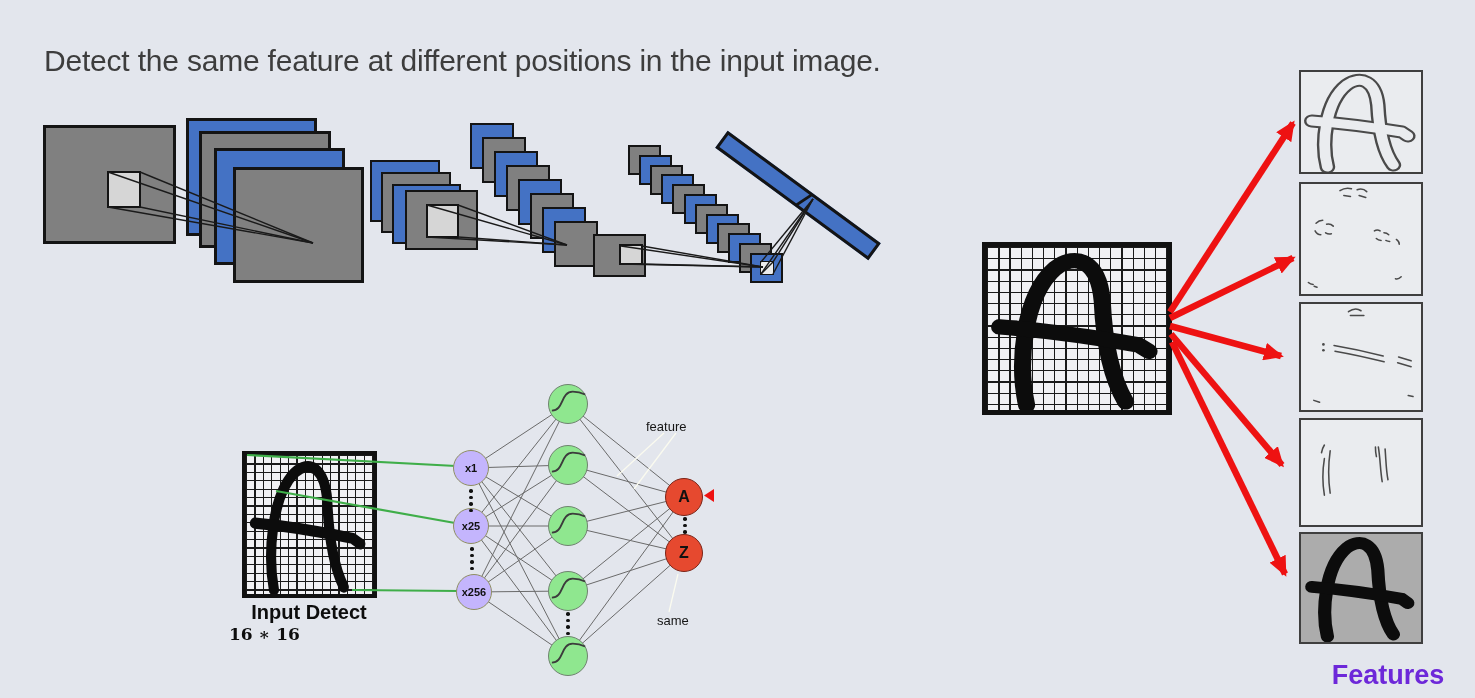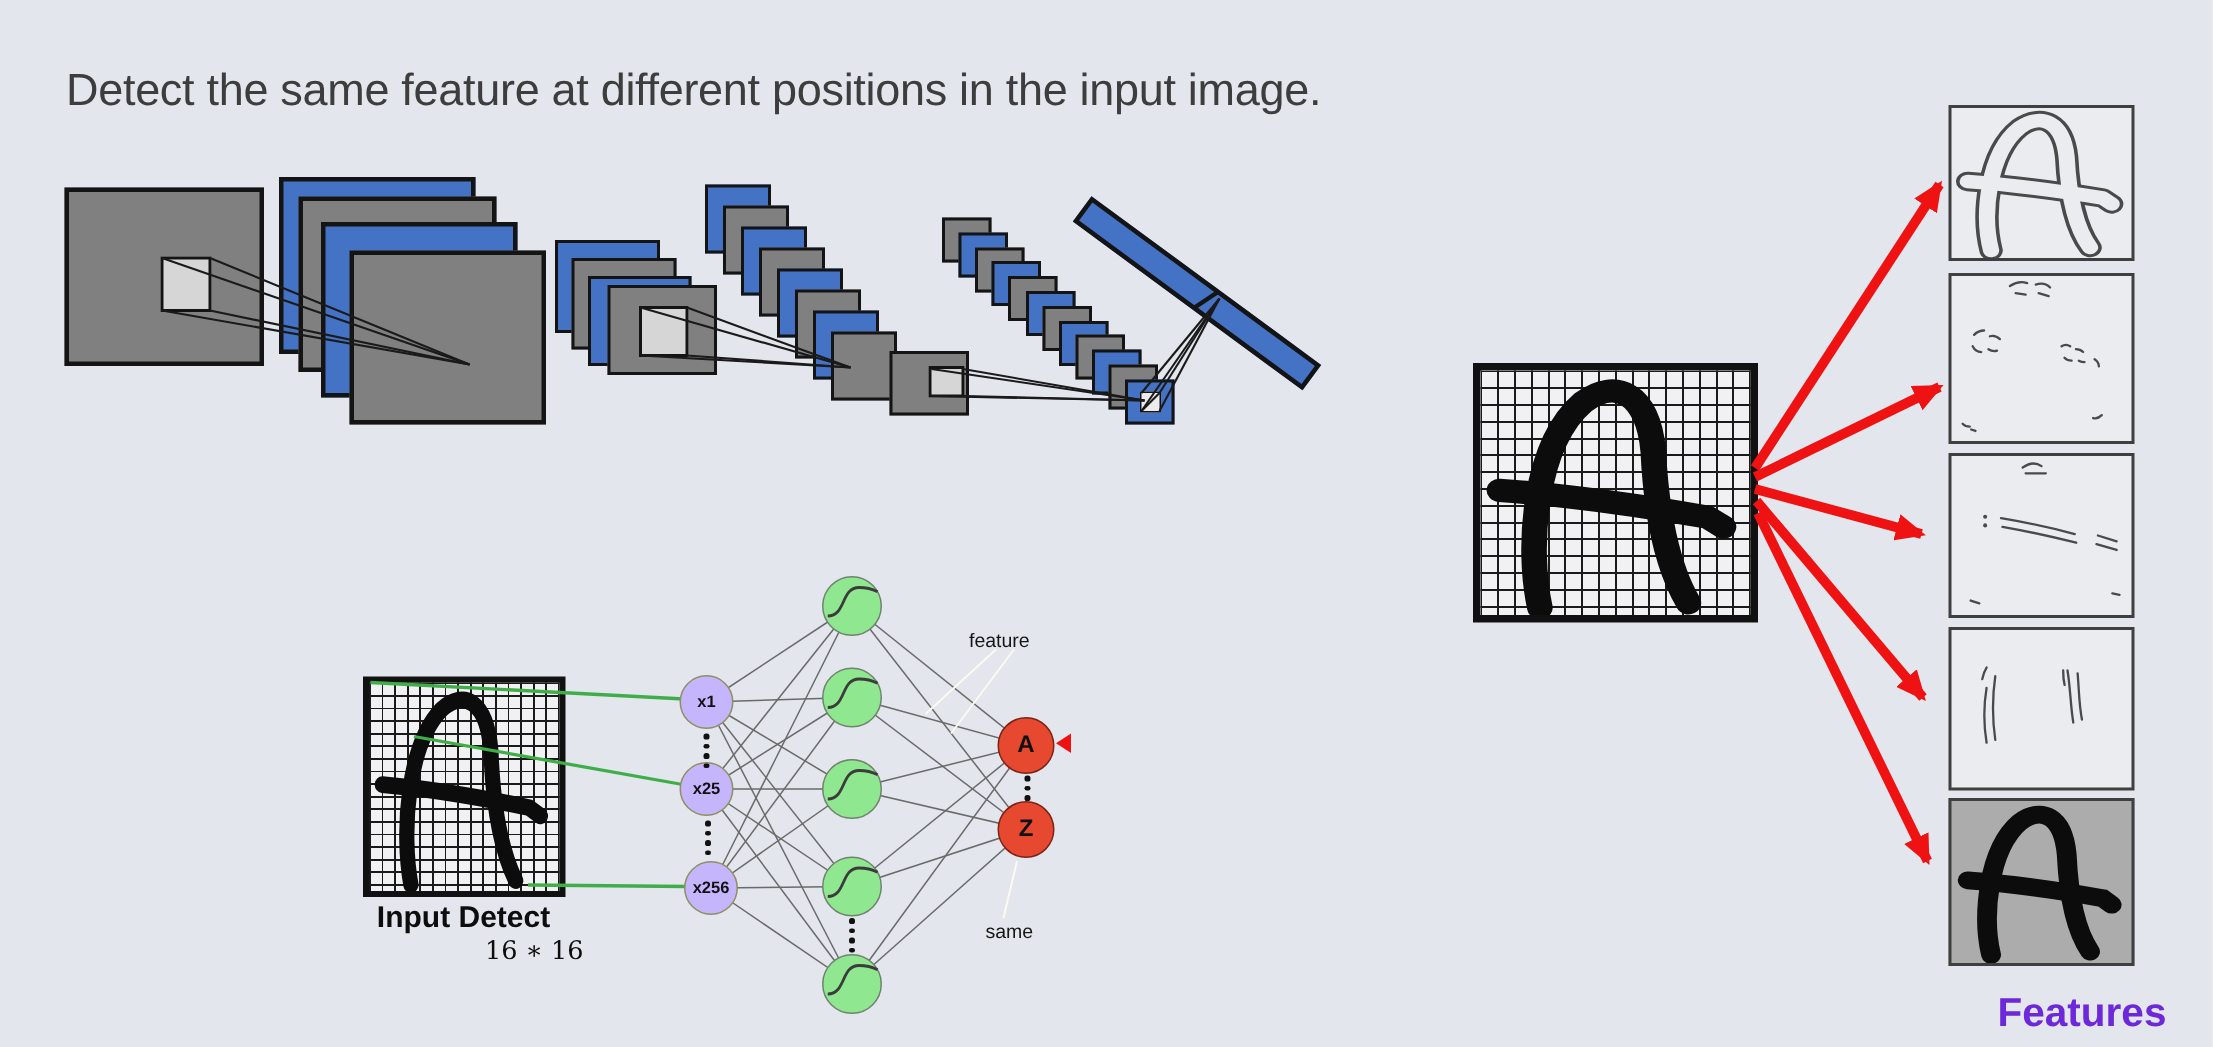--- a/index.html
+++ b/index.html
@@ -48,22 +48,22 @@
   }
   .node.y{width:36px;height:36px;background:#c4b5fd;border:1.5px solid #8f8f62;font-size:11px;}
   .node.gr{width:40px;height:40px;background:#8fe78f;border:1.5px solid #6f836f;}
   .node.r{width:38px;height:38px;background:#e6492f;border:1.5px solid #7c2417;font-size:16px;}
   .node.gr svg{width:100%;height:100%;}
   .dots{position:absolute; display:flex; flex-direction:column; gap:3px; z-index:6;}
   .dots i{width:3.5px;height:3.5px;background:#111;border-radius:50%;}
   .ann-label{position:absolute; color:#161616; font-size:13px; z-index:6;}
   .caption1{position:absolute; left:229px; top:601px; width:160px; text-align:center;
     font-weight:bold; font-size:20px; color:#0d0d0d; z-index:6;}
-  .caption2{position:absolute; left:229px; top:624px; width:160px; text-align:right;
-    font-weight:normal; font-size:17px; color:#0d0d0d; z-index:6; font-family:"DejaVu Serif", serif;}
+  .caption2{position:absolute; left:229px; top:624px; width:160px; text-align:left;
+    font-weight:bold; font-size:17px; color:#0d0d0d; z-index:6; font-family:"DejaVu Serif", serif;}
   
   .fbox{position:absolute; left:1299px; width:124px; box-sizing:border-box;
     border:2px solid #3f3f3f; background:#eaecef; z-index:1;}
   .fbox.dark{background:#acacac;}
   .features-label{position:absolute; left:1310px; top:660px; width:156px; text-align:center;
     font-weight:bold; font-size:27px; color:#6d28d9; z-index:6;}
   
   .overlay{position:absolute; inset:0; z-index:5; pointer-events:none;}
   .proj{stroke:#1a1a1a; stroke-width:1.4;}
   .conn{stroke:#6a6a6a; stroke-width:1;}

